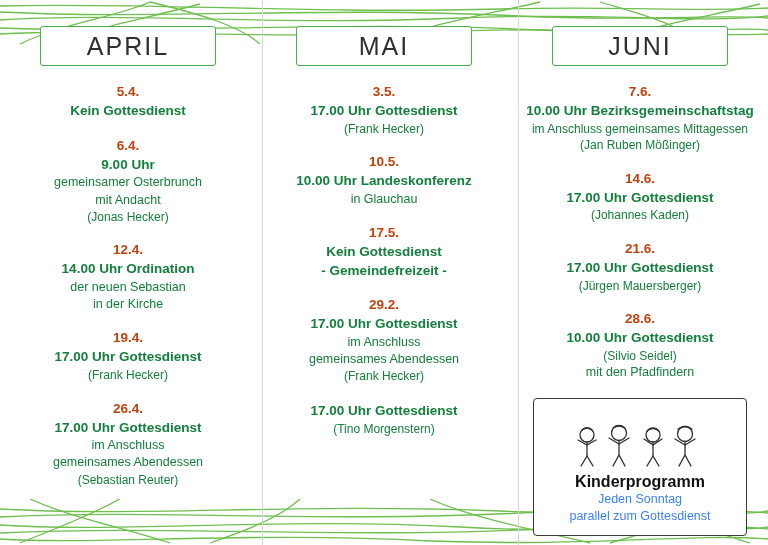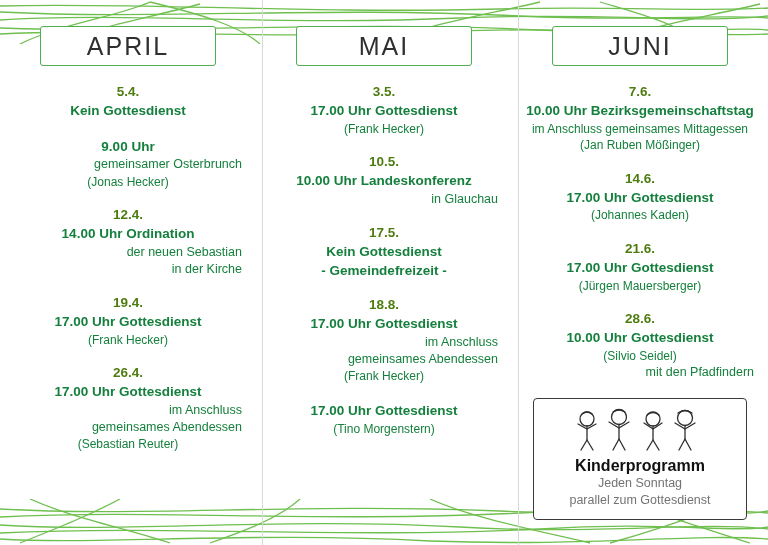--- a/index.html
+++ b/index.html
@@ -66,52 +66,52 @@
     line-height: 38px;
     font-size: 25px;
     letter-spacing: 2px;
     color: #2f2f2f;
     background: #ffffff;
   }
 
   .entry { margin-bottom: 17px; }
 
   .date {
-    color: #4d7c0f;
+    color: #c2410c;
     font-weight: bold;
     font-size: 13.5px;
     margin-bottom: 3px;
   }
   .line {
     font-size: 13.5px;
     color: #15803d;
     line-height: 1.38;
   }
   .line.b { font-weight: bold; }
   .line.sm { font-size: 12px; }
-  .line.note { font-size: 12.5px; font-weight: normal; text-align: right; }
+  .line.note { font-size: 12.5px; font-weight: normal; }
 
   
   .kinder-box {
     border: 1.6px solid #3a3a3a;
     border-radius: 4px;
     margin: 16px auto 0 auto;
     width: 200px;
-    padding: 8px 6px 10px 6px;
+    padding: 24px 6px 10px 6px;
     background: #ffffff;
   }
   .kinder-title {
     font-size: 16px;
     font-weight: bold;
     color: #111;
     margin-top: 4px;
   }
   .kinder-sub {
     font-size: 12.5px;
-    color: #737373;
+    color: #3b82f6;
     line-height: 1.35;
   }
   .kids-svg { display: block; margin: 0 auto; }
 </style>
 </head>
 <body>
 
 <div class="page">
 
   <svg class="grass top" viewBox="0 0 768 44" preserveAspectRatio="none">
@@ -153,22 +153,24 @@
 
     <div class="col">
       <div class="month-head">APRIL</div>
 
       <div class="entry">
         <div class="date">5.4.</div>
         <div class="line b">Kein Gottesdienst</div>
       </div>
 
       <div class="entry">
+        <div class="date">6.4.</div>
         <div class="line b">9.00 Uhr</div>
         <div class="line note">gemeinsamer Osterbrunch</div>
+        <div class="line note">mit Andacht</div>
         <div class="line sm">(Jonas Hecker)</div>
       </div>
 
       <div class="entry">
         <div class="date">12.4.</div>
         <div class="line b">14.00 Uhr  Ordination</div>
         <div class="line note">der neuen Sebastian</div>
         <div class="line note">in der Kirche</div>
       </div>
 
@@ -202,21 +204,21 @@
         <div class="line note">in Glauchau</div>
       </div>
 
       <div class="entry">
         <div class="date">17.5.</div>
         <div class="line b">Kein Gottesdienst</div>
         <div class="line b">- Gemeindefreizeit -</div>
       </div>
 
       <div class="entry">
-        <div class="date">18.8.</div>
+        <div class="date">29.2.</div>
         <div class="line b">17.00 Uhr Gottesdienst</div>
         <div class="line note">im Anschluss</div>
         <div class="line note">gemeinsames Abendessen</div>
         <div class="line sm">(Frank Hecker)</div>
       </div>
 
       <div class="entry">
         <div class="line b">17.00 Uhr Gottesdienst</div>
         <div class="line sm">(Tino Morgenstern)</div>
       </div>

